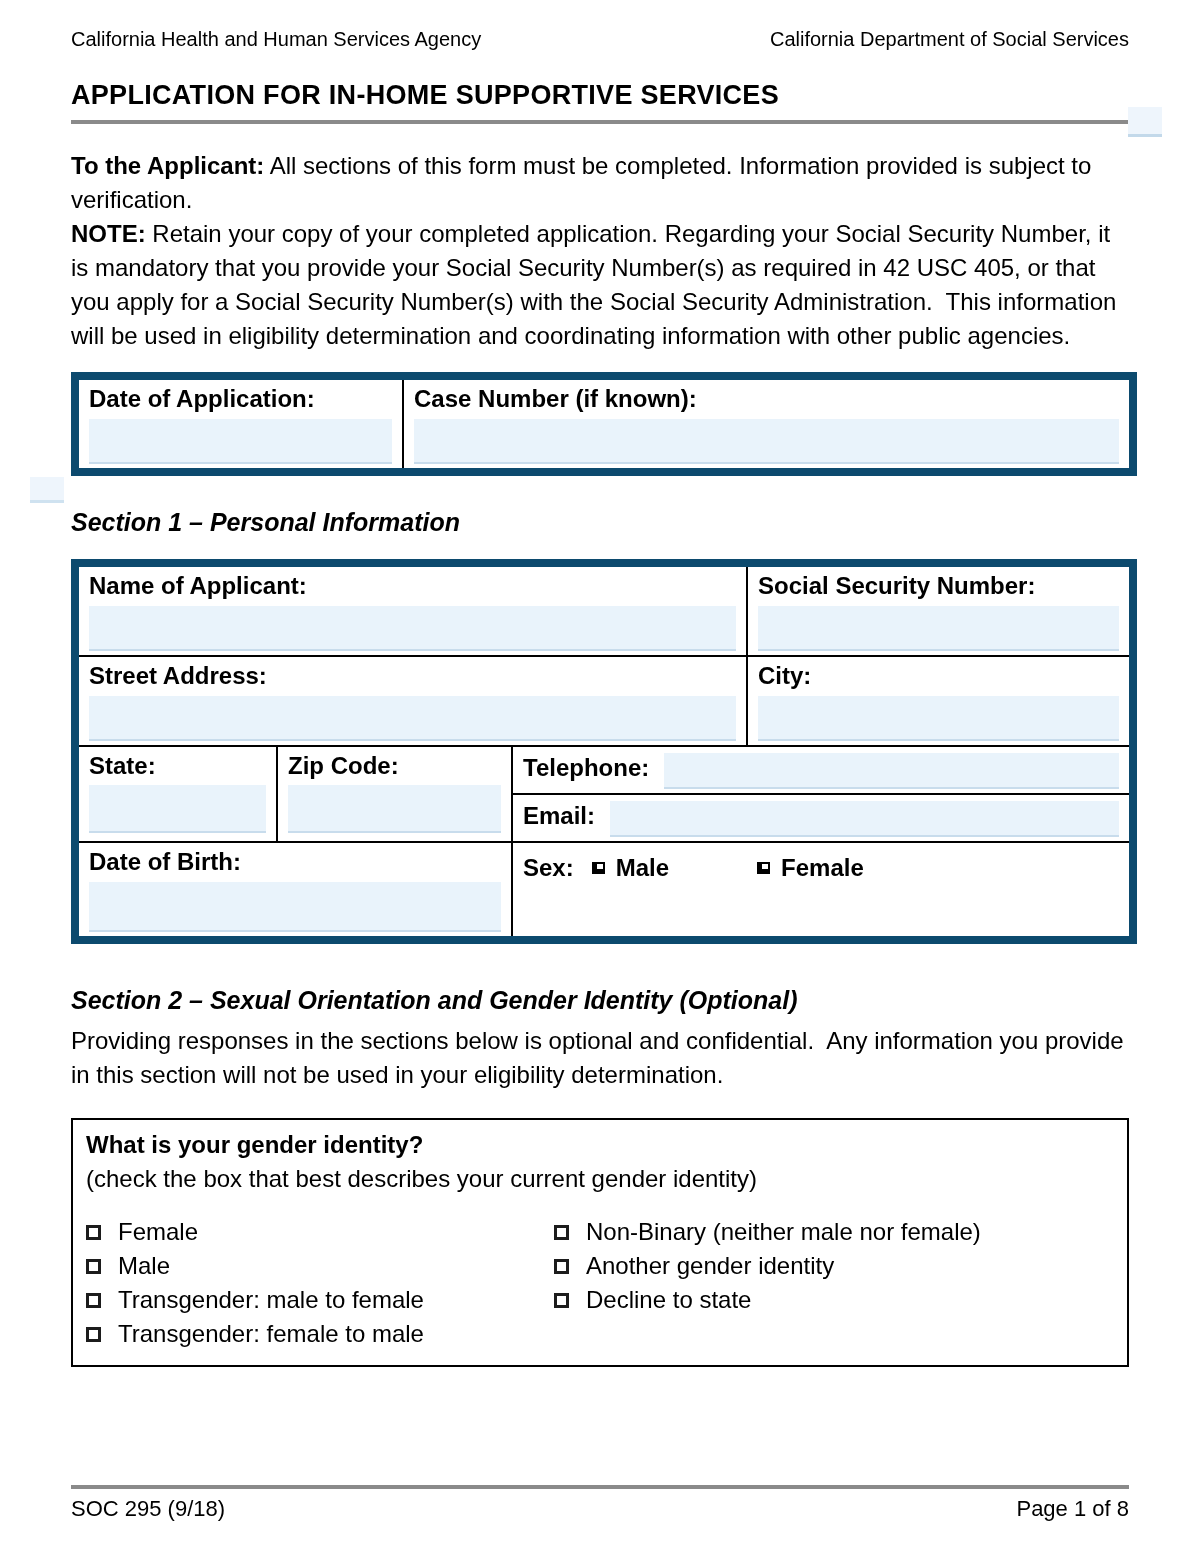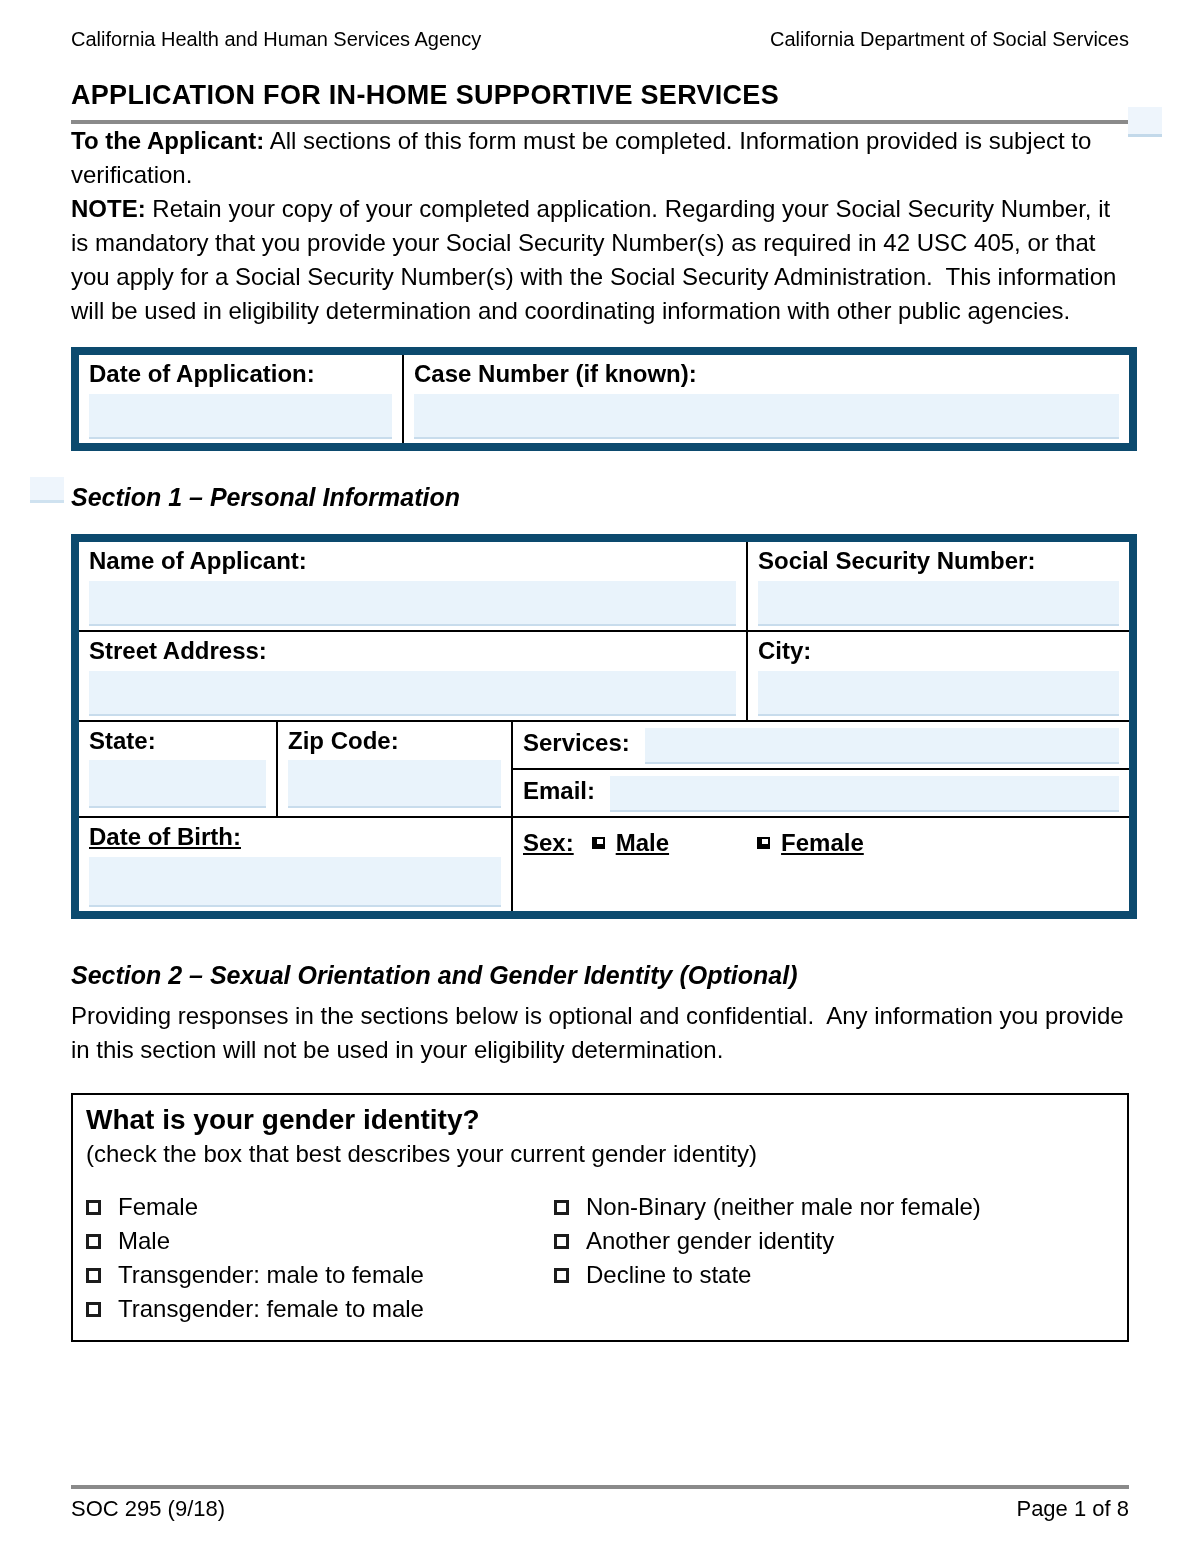--- a/index.html
+++ b/index.html
@@ -9,21 +9,21 @@
     font-family:"Liberation Sans", sans-serif; color:#000; overflow:hidden;
   }
   .content { width:1058px; margin-left:71px; }
 
   .header { display:flex; justify-content:space-between; padding-top:28px; font-size:20px; }
 
   .title { margin-top:29px; font-size:27px; font-weight:700; letter-spacing:.3px; }
   .dbl-rule { margin-top:9px; height:3px; border-top:2px solid #8a8a8a; border-bottom:2px solid #8a8a8a; }
 
   p.body { font-size:24px; line-height:34px; white-space:pre-wrap; }
-  .p1 { }
+  .p1 { margin-top:25px; }
   .p2 { }
 
   table.tbl { border-collapse:collapse; width:100%; table-layout:fixed; border:8px solid #0c4a6e; }
   table.tbl td { border:2px solid #000; vertical-align:top; padding:4px 10px; }
   .lbl { font-size:24px; font-weight:700; line-height:30px; }
 
   .field { background:#e9f3fb; border-bottom:2px solid #c8dcec; }
   .h45 { height:45px; margin-top:5px; }
   .h48 { height:48px; margin-top:4px; }
   .h36 { height:36px; }
@@ -32,38 +32,38 @@
   .date-tbl { margin-top:19px; }
   .date-tbl td { height:89px; }
 
   .sec-head { font-size:25px; font-weight:700; margin-top:32px;font-style:italic; }
   .s2-head  { margin-top:42px; }
   .s2-intro { margin-top:9px; }
 
   .s1-tbl { margin-top:22px; }
   .r1 td { height:89px; } .r2 td { height:89px; }
   .r3a td { height:42px; } .r3b td { height:43px; }
-  .r4 td { height:97px;text-decoration:underline; }
+  .r4 td { height:97px; }
   .inline-wrap { display:flex; align-items:flex-start; gap:15px; padding-top:2px; }
   .grow { flex:1; }
 
   .sex-row { display:flex; align-items:center; padding-top:6px; }
   .sex-row .lbl { margin-right:18px; }
   .sex-opt { display:flex; align-items:center; gap:11px; font-size:24px; font-weight:700; }
   .sex-opt.female { margin-left:88px; }
 
   .cb { position:relative; display:inline-block; background:#fff; }
   .cb::before { content:""; position:absolute; background:#e7f1fb; z-index:-1; }
   .cb-sex { width:13px; height:12px; border:2px solid #000; border-left-width:5px; border-bottom-width:5px; }
   .cb-sex::before { top:-8px; left:-2px; width:24px; height:24px; }
   .cb-plain { width:15px; height:15px; border:3px solid #1c1c1c; }
   .cb-plain::before { left:-5px; top:4px; width:21px; height:21px; }
 
   .gender-box { margin-top:26px; border:2px solid #000; padding:8px 13px 14px; min-height:238px; }
-  .q { font-size:28px; font-weight:700; line-height:34px; }
+  .q { font-size:24px; font-weight:700; line-height:34px; }
   .inst { font-size:24px; line-height:33px; }
   .opts { display:flex; margin-top:20px; }
   .col-left { width:468px; }
   .col-right { flex:1; }
   .opt { display:flex; align-items:center; gap:17px; height:34px; font-size:24px; }
 
   .footer { position:absolute; top:1476px; left:71px; width:1058px; }
   .foot-row { display:flex; justify-content:space-between; font-size:22px; margin-top:7px; }
 
   .stray { position:absolute; background:#eef5fc; border-bottom:3px solid #cfe2f0; }
@@ -145,21 +145,21 @@
         <td rowspan="2">
           <div class="lbl">State:</div>
           <div class="field h48"></div>
         </td>
         <td rowspan="2">
           <div class="lbl">Zip Code:</div>
           <div class="field h48"></div>
         </td>
         <td colspan="2">
           <div class="inline-wrap">
-            <span class="lbl">Services:</span>
+            <span class="lbl">Telephone:</span>
             <div class="field grow h36"></div>
           </div>
         </td>
       </tr>
       <tr class="r3b">
         <td colspan="2">
           <div class="inline-wrap">
             <span class="lbl">Email:</span>
             <div class="field grow h36"></div>
           </div>

